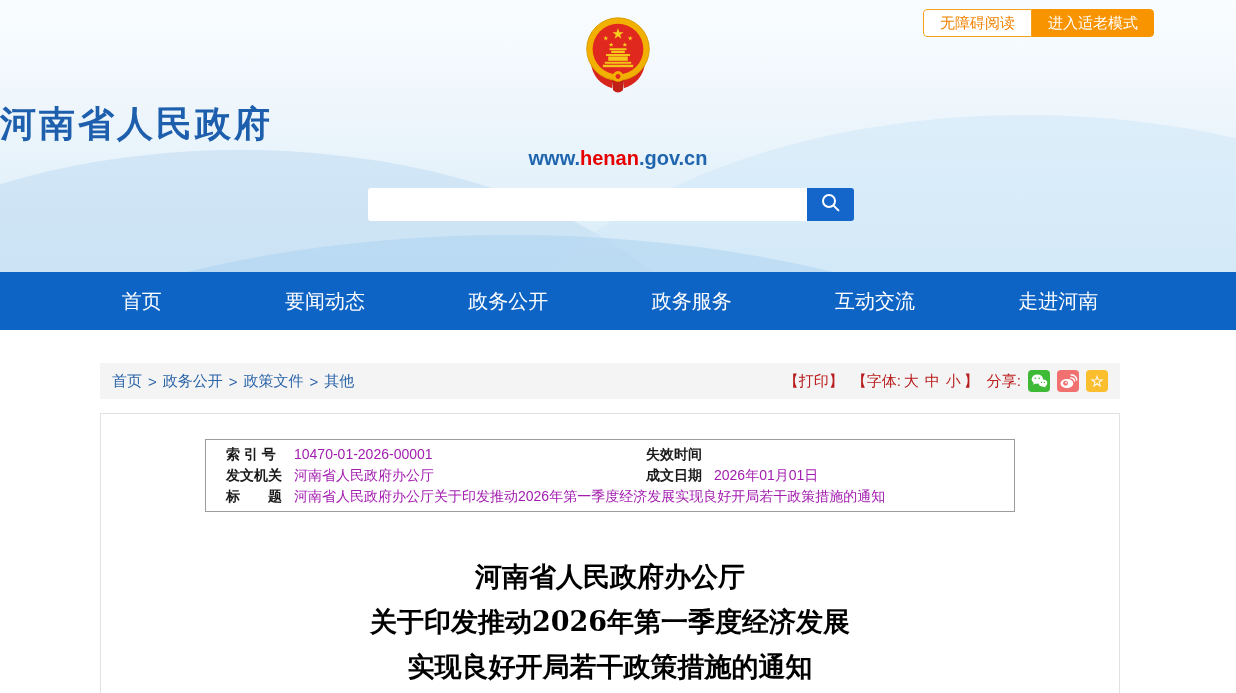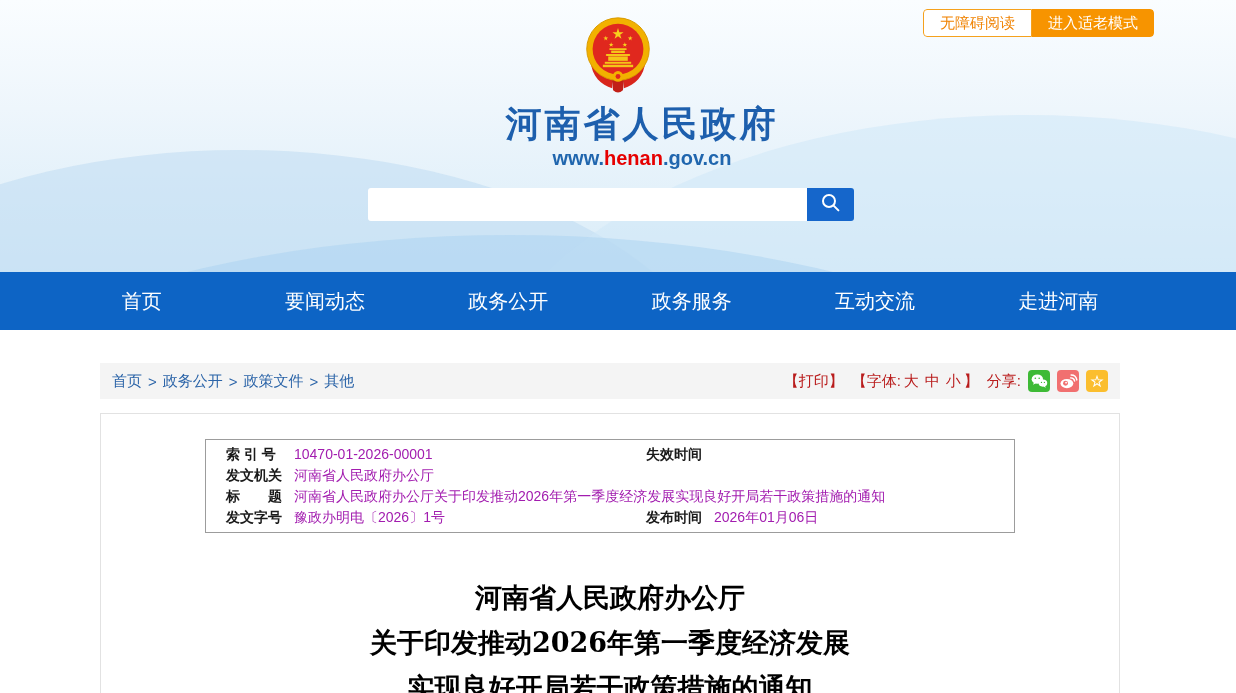--- a/index.html
+++ b/index.html
@@ -1,37 +1,37 @@
 <!DOCTYPE html>
 <html><head>
 <meta charset="utf-8">
 <style>
   * { margin:0; padding:0; box-sizing:border-box; }
   html,body { width:1236px; height:693px; overflow:hidden; background:#fff;
               font-family:"Liberation Sans","DejaVu Sans",sans-serif; }
 
   
   .header { position:relative; height:272px; overflow:hidden;
-            background:linear-gradient(180deg,#fafdff 0%,#eef6fc 40%,#d9ecf8 100%);padding-left:24px; }
+            background:linear-gradient(180deg,#fafdff 0%,#eef6fc 40%,#d9ecf8 100%); }
   .wave { position:absolute; border-radius:50%; }
   .wave1 { left:-260px; top:150px; width:1000px; height:560px; background:rgba(187,218,242,.50); }
   .wave2 { left:-140px; top:235px; width:1300px; height:560px; background:rgba(173,211,240,.55); }
   .wave3 { right:-340px; top:115px; width:1100px; height:620px; background:rgba(208,231,247,.55); }
 
   .top-buttons { position:absolute; top:9px; right:82px; display:flex; height:28px;
                  border-radius:4px; overflow:hidden; z-index:6; }
   .btn-access { background:#fff; color:#f08200; border:1px solid #f5a11d;
                 font-size:15px; line-height:26px; padding:0 16px;
                 border-radius:4px 0 0 4px; cursor:pointer; }
   .btn-elder  { background:#f79400; color:#fff; border:none; font-size:15px;
                 line-height:28px; padding:0 16px; border-radius:0 4px 4px 0; cursor:pointer; }
 
   .emblem { position:absolute; left:50%; transform:translateX(-50%); top:12px;
             width:80px; height:84px; z-index:5; }
-  .site-name { position:absolute; top:100px; width:100%; text-align:center; z-index:5;
+  .site-name { position:absolute; top:100px; width:100%; text-align:left; z-index:5;
                font-size:36px; font-weight:bold; color:#1d5fad; letter-spacing:3px; }
   .site-url  { position:absolute; top:147px; width:100%; text-align:center; z-index:5;
                font-size:20px; font-weight:bold; color:#2066ae; }
   .site-url .hl { color:#e60000; }
 
   .search-bar { position:absolute; top:188px; left:368px; width:486px; height:33px;
                 display:flex; z-index:5; }
   .search-bar input { flex:1; border:none; outline:none; border-radius:3px 0 0 3px;
                       background:#fff; padding:0 10px; font-size:15px; }
   .search-bar button { width:47px; background:#1566cb; border:none; cursor:pointer;
@@ -198,37 +198,31 @@
       <div class="cell-right">
         <span class="meta-label">失效时间</span>
         <span class="meta-value"></span>
       </div>
     </div>
     <div class="meta-row">
       <div class="cell-left">
         <span class="meta-label">发文机关</span>
         <span class="meta-value">河南省人民政府办公厅</span>
       </div>
+      <div class="cell-right">
+        <span class="meta-label">成文日期</span>
+        <span class="meta-value">2026年01月01日</span>
+      </div>
     </div>
     <div class="meta-row">
       <div class="cell-full">
         <span class="meta-label">标　　题</span>
         <span class="meta-value">河南省人民政府办公厅关于印发推动2026年第一季度经济发展实现良好开局若干政策措施的通知</span>
       </div>
     </div>
-    <div class="meta-row">
-      <div class="cell-left">
-        <span class="meta-label">发文字号</span>
-        <span class="meta-value">豫政办明电〔2026〕1号</span>
-      </div>
-      <div class="cell-right">
-        <span class="meta-label">发布时间</span>
-        <span class="meta-value">2026年01月06日</span>
-      </div>
-    </div>
   </div>
 
   <div class="doc-title">
     <div>河南省人民政府办公厅</div>
     <div>关于印发推动2026年第一季度经济发展</div>
     <div>实现良好开局若干政策措施的通知</div>
   </div>
 </div>
 
 </body></html>

